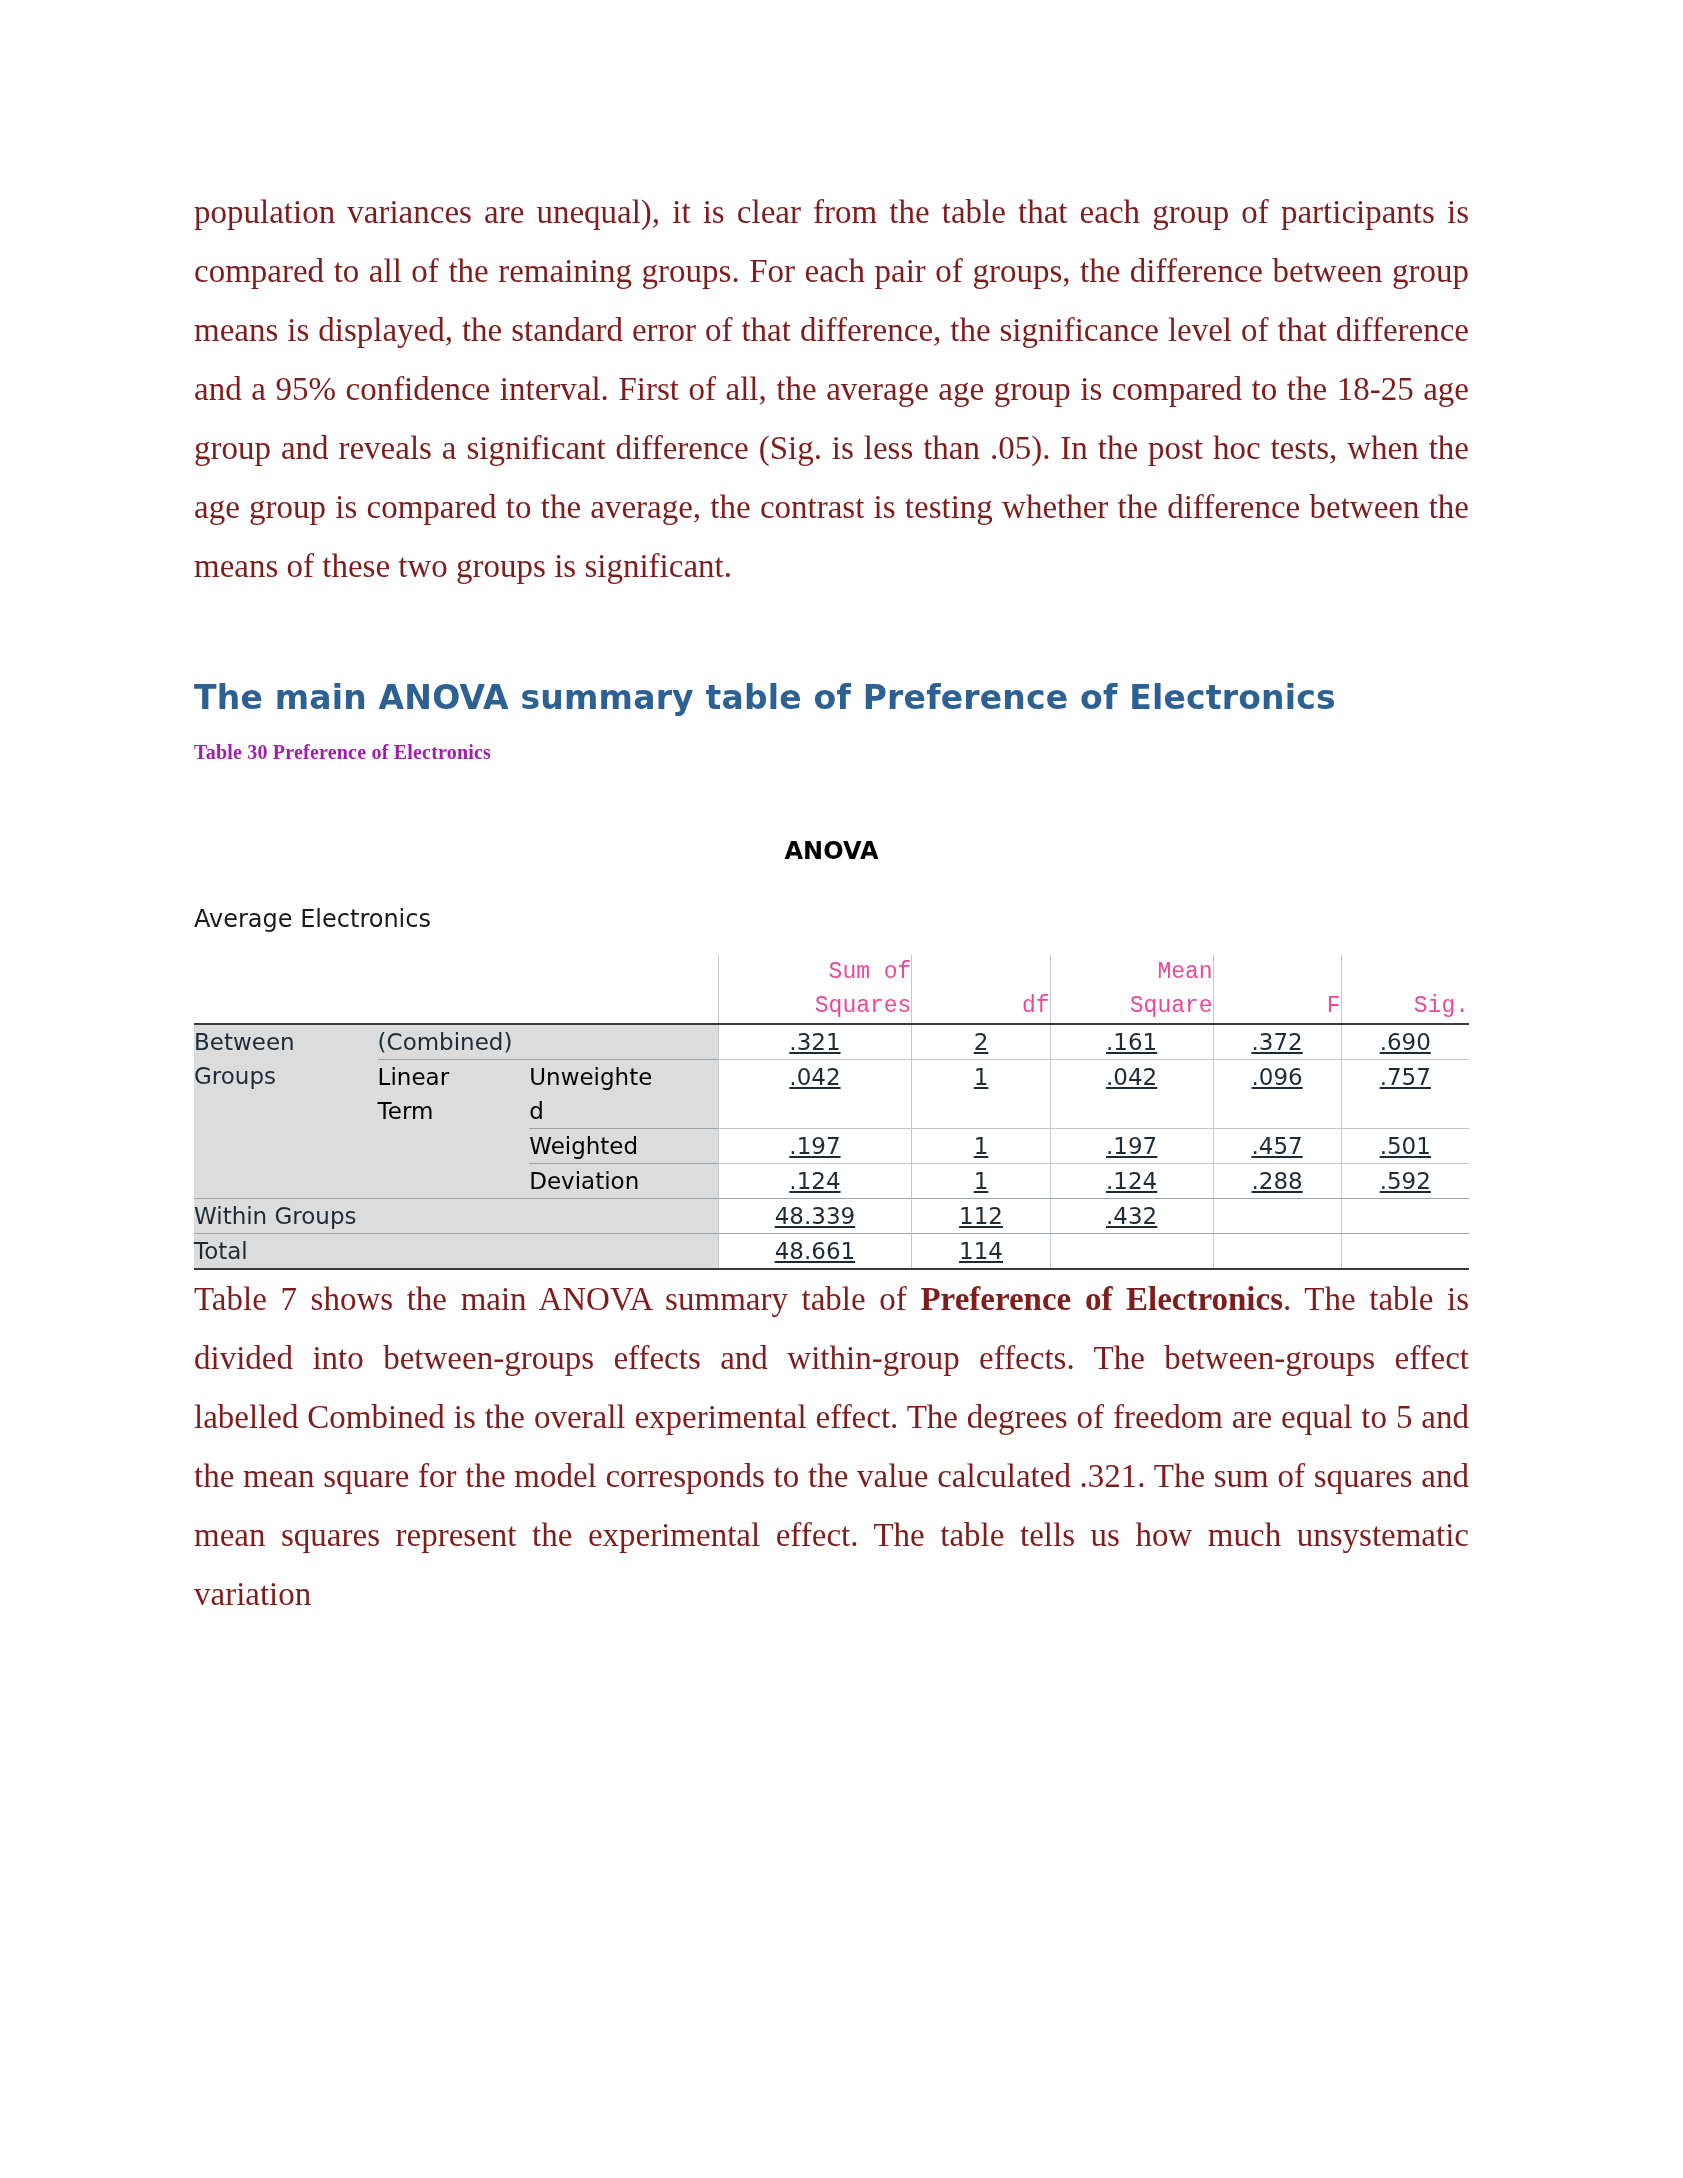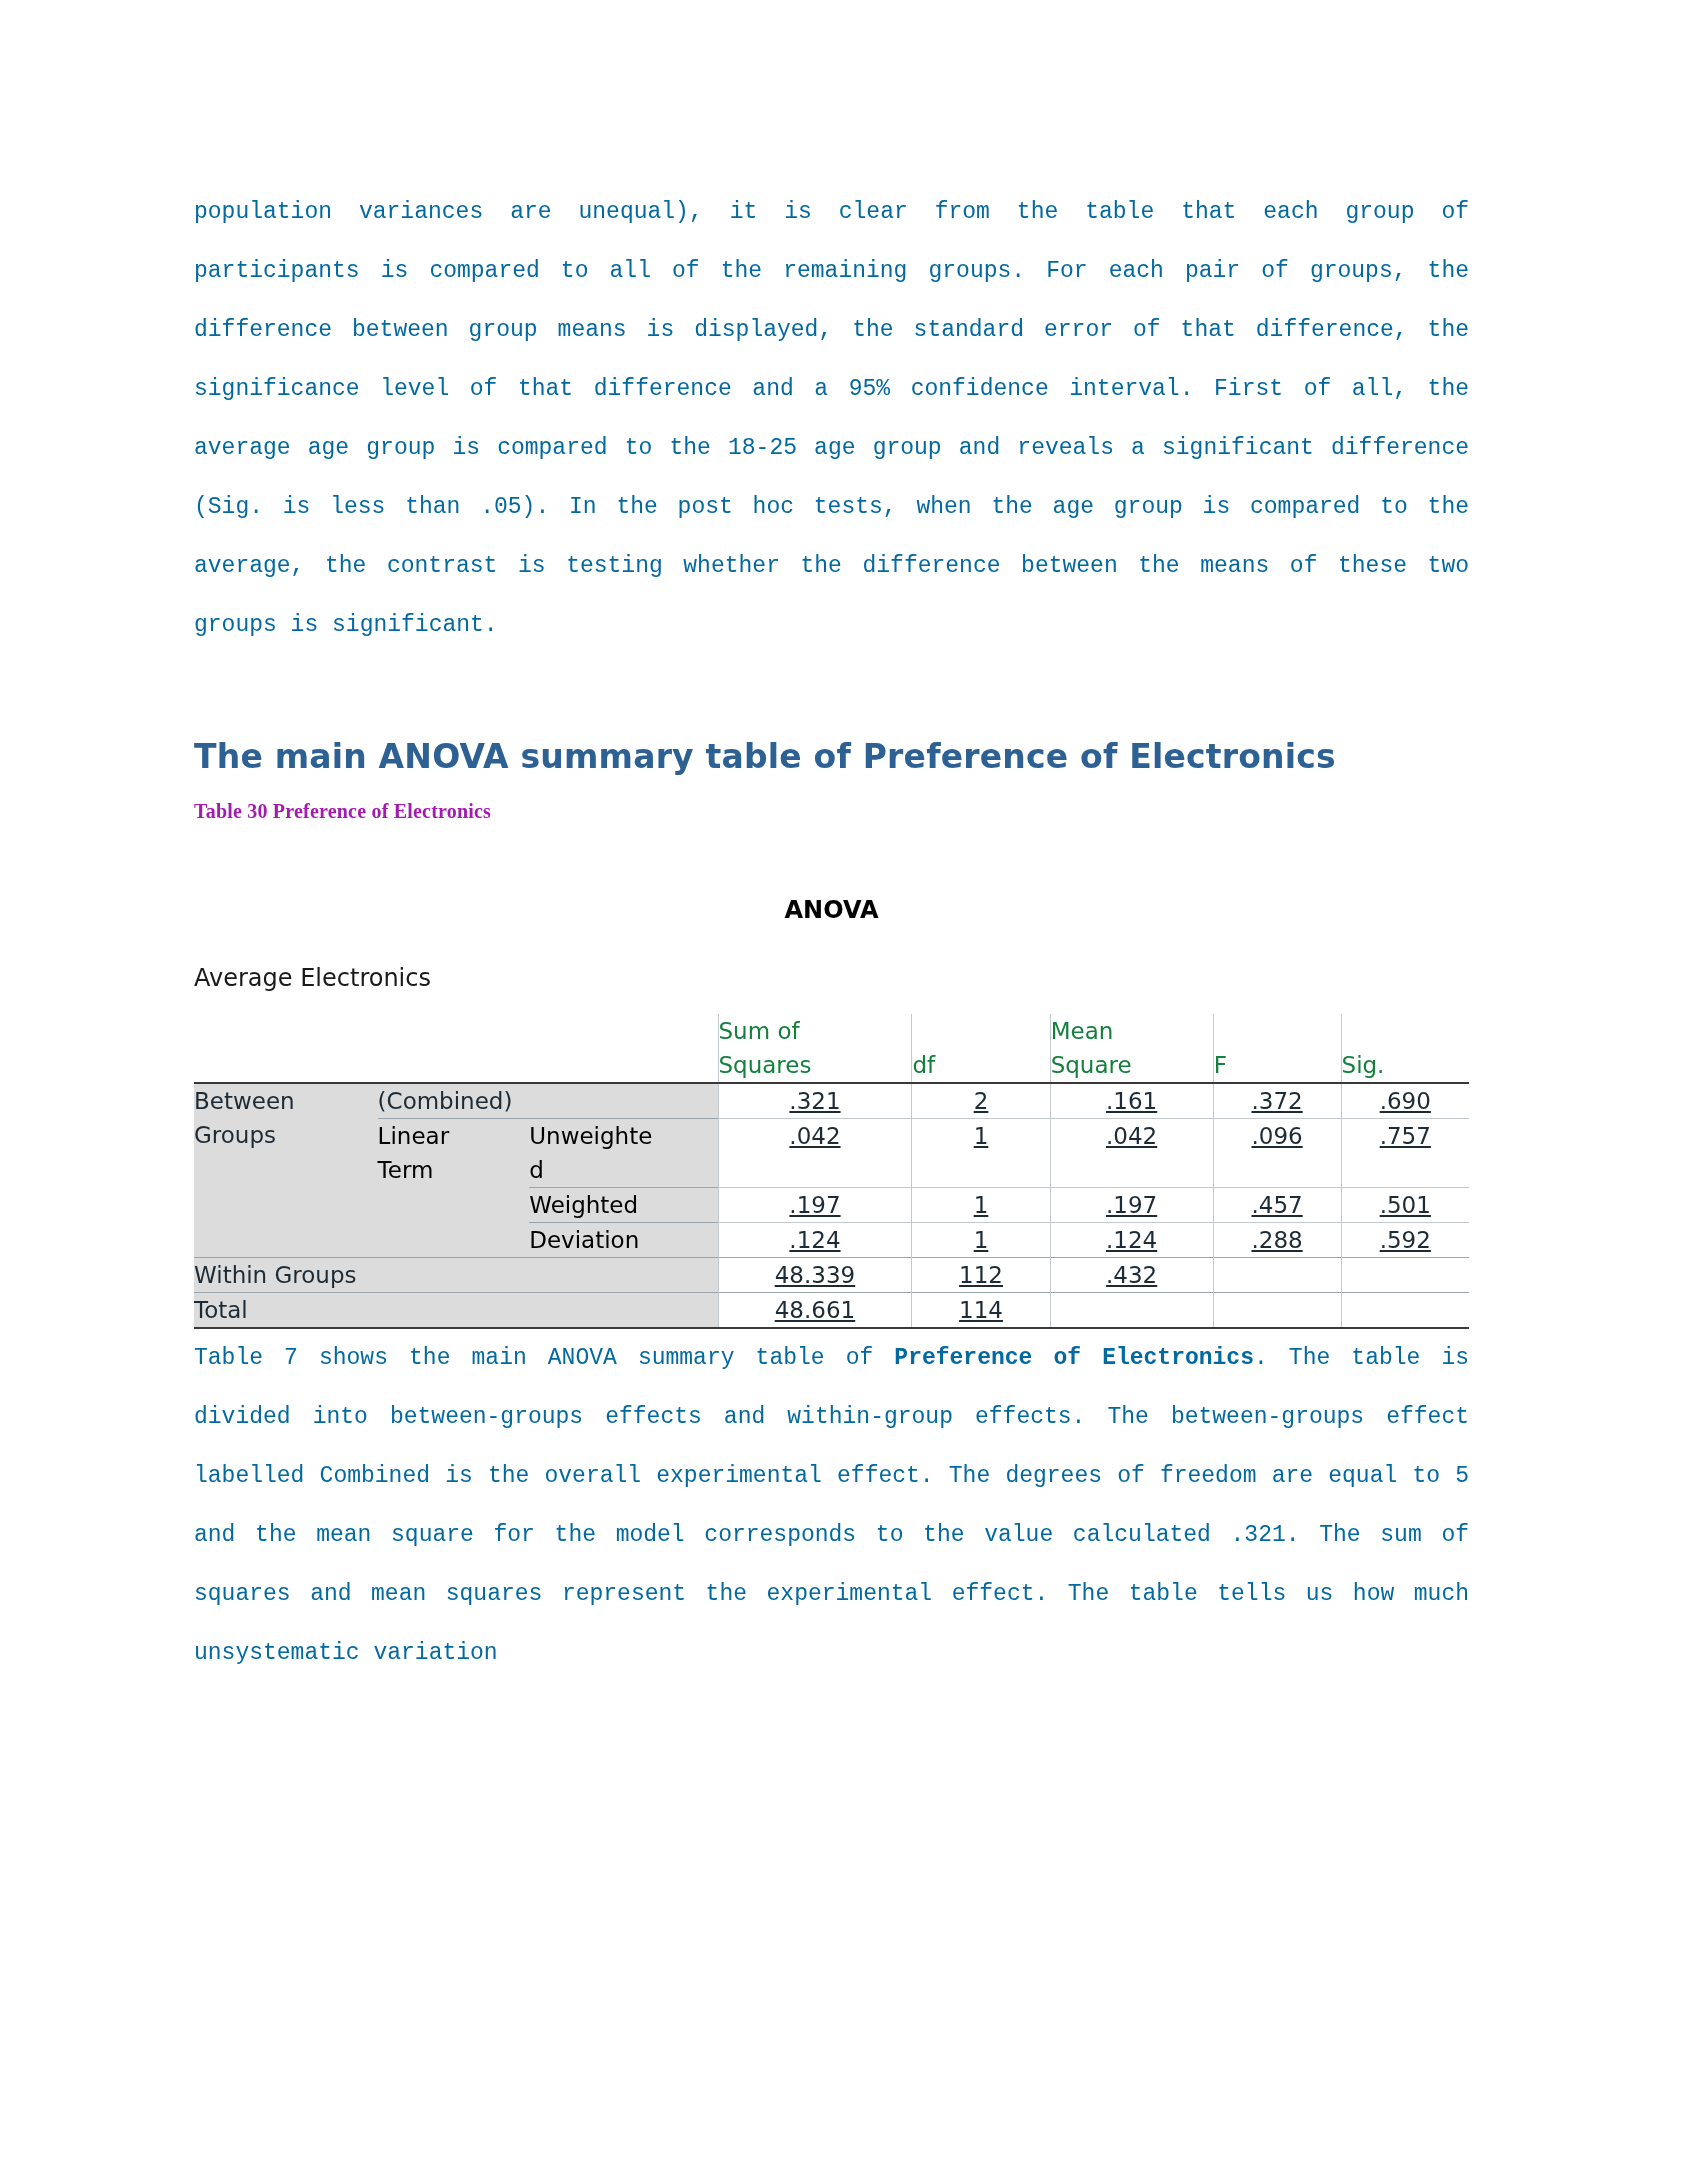--- a/index.html
+++ b/index.html
@@ -22,27 +22,27 @@
     padding: 0;
     box-sizing: border-box;
   }
   .content {
     position: absolute;
     left: 194px;
     top: 183px;
     width: 1275px;
   }
   p.body-par {
-    font-family: Liberation Mono, monospace;
-    font-size: 23px;
+    font-family: Liberation Serif, serif;
+    font-size: 33px;
     line-height: 59px;
     text-align: justify;
     text-justify: inter-word;
     margin: 0 0 0 0;
-    color: #0369a1;
+    color: #7f1d1d;
   }
   h1.section-title {
     font-family: "DejaVu Sans", sans-serif;
     font-size: 33px;
     font-weight: bold;
     color: #2E6193;
     line-height: 50px;
     margin: 77px 0 0 0;
     letter-spacing: 0.2px;
   }
@@ -75,25 +75,26 @@
     width: 1275px;
     font-family: "DejaVu Sans", sans-serif;
     font-size: 23px;
     color: #1d2b36;
   }
   table.spss td, table.spss th {
     padding: 0;
     vertical-align: top;
   }
   .hdr-cell {
-    text-align: left;
+    text-align: right;
     padding: 12px 10px 14px 10px;
     font-weight: normal;
-    color: #15803d;
-    line-height: 34px;
+    color: #ec4899;
+    line-height: 34px;
+    font-family: Liberation Mono, monospace;
   }
   .hdr-row td {
     border-bottom: 2px solid #3a3a3a;
   }
   .lbl {
     background: #dcdcdc;
     color: #1d2b36;
     padding: 14px 16px;
     line-height: 34px;
   }

